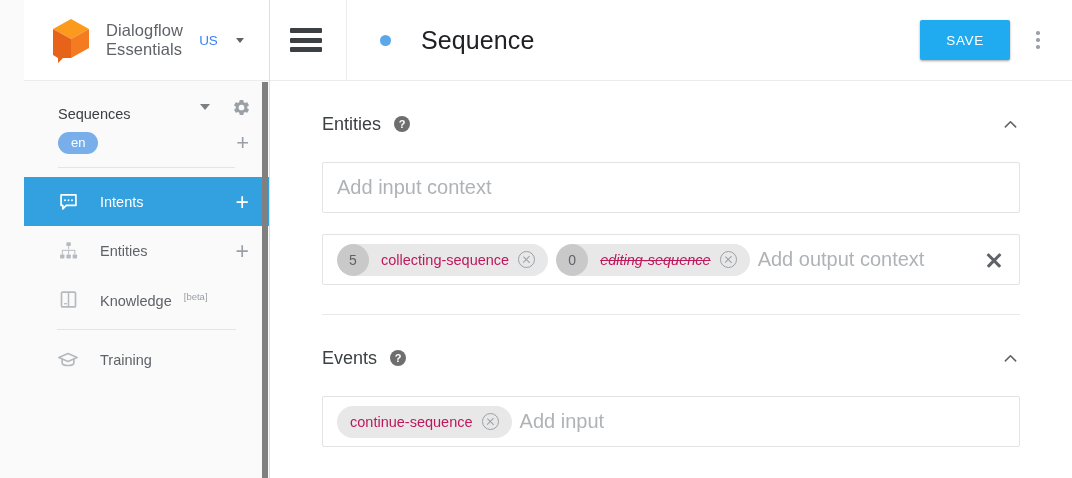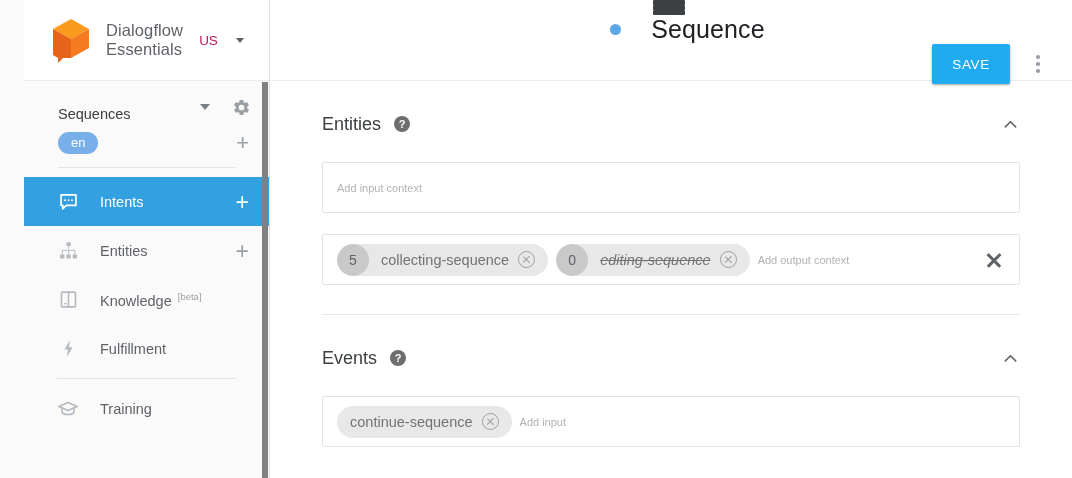--- a/index.html
+++ b/index.html
@@ -32,21 +32,21 @@
   .logo { width: 42px; height: 46px; flex: 0 0 42px; position: relative; }
   .brand-text {
     margin-left: 14px;
     font-size: 16.5px; line-height: 19px;
     color: #5f6368; font-weight: 400;
     letter-spacing: .1px;
   }
   .brand-text span { display: block; }
   .region {
     margin-left: 16px;
-    font-size: 13.5px; color: #be185d;
+    font-size: 13.5px; color: #3b82f6;
     display: flex; align-items: center; gap: 18px;
     cursor: pointer;
   }
   .caret-dn {
     width: 0; height: 0;
     border-left: 4.5px solid transparent;
     border-right: 4.5px solid transparent;
     border-top: 5px solid #5f6368;
     display: inline-block;
   }
@@ -110,41 +110,40 @@
   }
   .nav-item.active { background: #33a0e0; color: #ffffff; }
   .nav-item .plus {
     margin-left: auto; font-size: 23px; line-height: 18px;
     font-weight: 400; color: #9aa0a6;
   }
   .nav-item.active .plus { color: #ffffff; font-weight: 500; }
   .nav-label { white-space: nowrap; }
   .beta {
     font-size: 9.5px; color: #9aa0a6;
-    vertical-align: super; margin-left: 6px;
+    vertical-align: super; margin-left: 12px;
   }
   .nav-divider { height: 1px; background: #e4e4e4; margin: 5px 33px; }
 
   .sb-scrollbar {
     position: absolute;
     top: 82px; right: 1px;
     width: 6px; height: 396px;
     background: #808080;
     border-radius: 0;
     cursor: pointer;
   }
 
   
   .main { flex: 1; height: 478px; background: #ffffff; position: relative; }
   .topbar {
     height: 81px;
     display: flex; align-items: center;
     border-bottom: 1px solid #ececec;
     background: #ffffff;
-    flex-direction: column;
   }
   .hamburger {
     width: 32px; height: 24px;
     margin-left: 20px; margin-right: 24px;
     display: flex; flex-direction: column; justify-content: space-between;
     cursor: pointer;
   }
   .hamburger i { display: block; height: 5px; background: #3c4043; border-radius: 1px; }
   .vbar { width: 1px; height: 81px; background: #ececec; margin-right: 0; }
   .title-wrap { display: flex; align-items: center; padding-left: 33px; }
@@ -159,21 +158,21 @@
   .topbar-right {
     margin-left: auto; display: flex; align-items: center;
     padding-right: 20px;
   }
   .save-btn {
     background: #20aaf0;
     color: #ffffff;
     border: none;
     font-size: 13.5px;
     letter-spacing: .7px;
-    padding: 0 20px;
+    padding: 0 26px;
     height: 40px;
     border-radius: 2px;
     cursor: pointer;
     box-shadow: 0 1px 3px rgba(0,0,0,.22), 0 1px 2px rgba(0,0,0,.16);
     font-family: "Liberation Sans", sans-serif;
   }
   .kebab {
     width: 28px; height: 34px;
     margin-left: 14px;
     display: flex; flex-direction: column;
@@ -206,41 +205,41 @@
   .field-box {
     border: 1px solid #e3e3e3;
     border-radius: 2px;
     min-height: 51px;
     display: flex; align-items: center;
     padding: 0 14px;
     margin-top: 21px;
     background: #ffffff;
     cursor: text;
   }
-  .placeholder { color: #b0b3b6; font-size: 11px; }
+  .placeholder { color: #b0b3b6; font-size: 20px; }
 
   .chip {
     display: inline-flex; align-items: center;
     background: #e8e8e8;
     border-radius: 16px;
     height: 32px;
     padding: 0 4px 0 0;
     margin-right: 8px;
     cursor: pointer;
     overflow: hidden;
   }
   .chip-badge {
     width: 32px; height: 32px; border-radius: 50%;
     background: #c9c9c9; color: #5f6368;
     font-size: 14px;
     display: flex; align-items: center; justify-content: center;
     flex: 0 0 32px;
   }
   .chip-label {
-    font-size: 14.5px; color: #737373;
+    font-size: 14.5px; color: #be185d;
     padding: 0 9px 0 12px;
     white-space: nowrap;
   }
   .chip-label.struck { text-decoration: line-through; font-style: italic; }
   .chip-x {
     width: 17px; height: 17px; border-radius: 50%;
     border: 1.3px solid #9aa0a6;
     position: relative; flex: 0 0 17px;
     margin-right: 9px;
     cursor: pointer;
@@ -348,28 +347,20 @@
             <rect x="4" y="3.5" width="16" height="17" rx="1.2"></rect>
             <path d="M12 3.5v17" stroke-width="1.7"></path>
             <path d="M7 16.8h3.2" stroke-width="1.5"></path>
           </svg>
         </span>
         <span class="nav-label">
           <span>Knowledge</span><span class="beta">[beta]</span>
         </span>
       </div>
 
-      <div class="nav-item">
-        <span class="ico">
-          <svg width="21" height="21" viewBox="0 0 24 24" fill="#b5bac0">
-            <path d="M13.6 2.5 L7.2 13.1h4.1l-1.1 8.4 6.6-10.9h-4.2z"></path>
-          </svg>
-        </span>
-        <span class="nav-label">Fulfillment</span>
-      </div>
 
 
       <div class="nav-divider"></div>
 
       <div class="nav-item">
         <span class="ico">
           <svg width="22" height="22" viewBox="0 0 24 24" fill="none" stroke="#b5bac0" stroke-width="1.8">
             <path d="M12 5 L22 9.3 L12 13.6 L2 9.3 Z" stroke-linejoin="round"></path>
             <path d="M5.6 11v4.2c0 1.5 2.9 2.8 6.4 2.8s6.4-1.3 6.4-2.8V11" stroke-linecap="round"></path>
           </svg>

